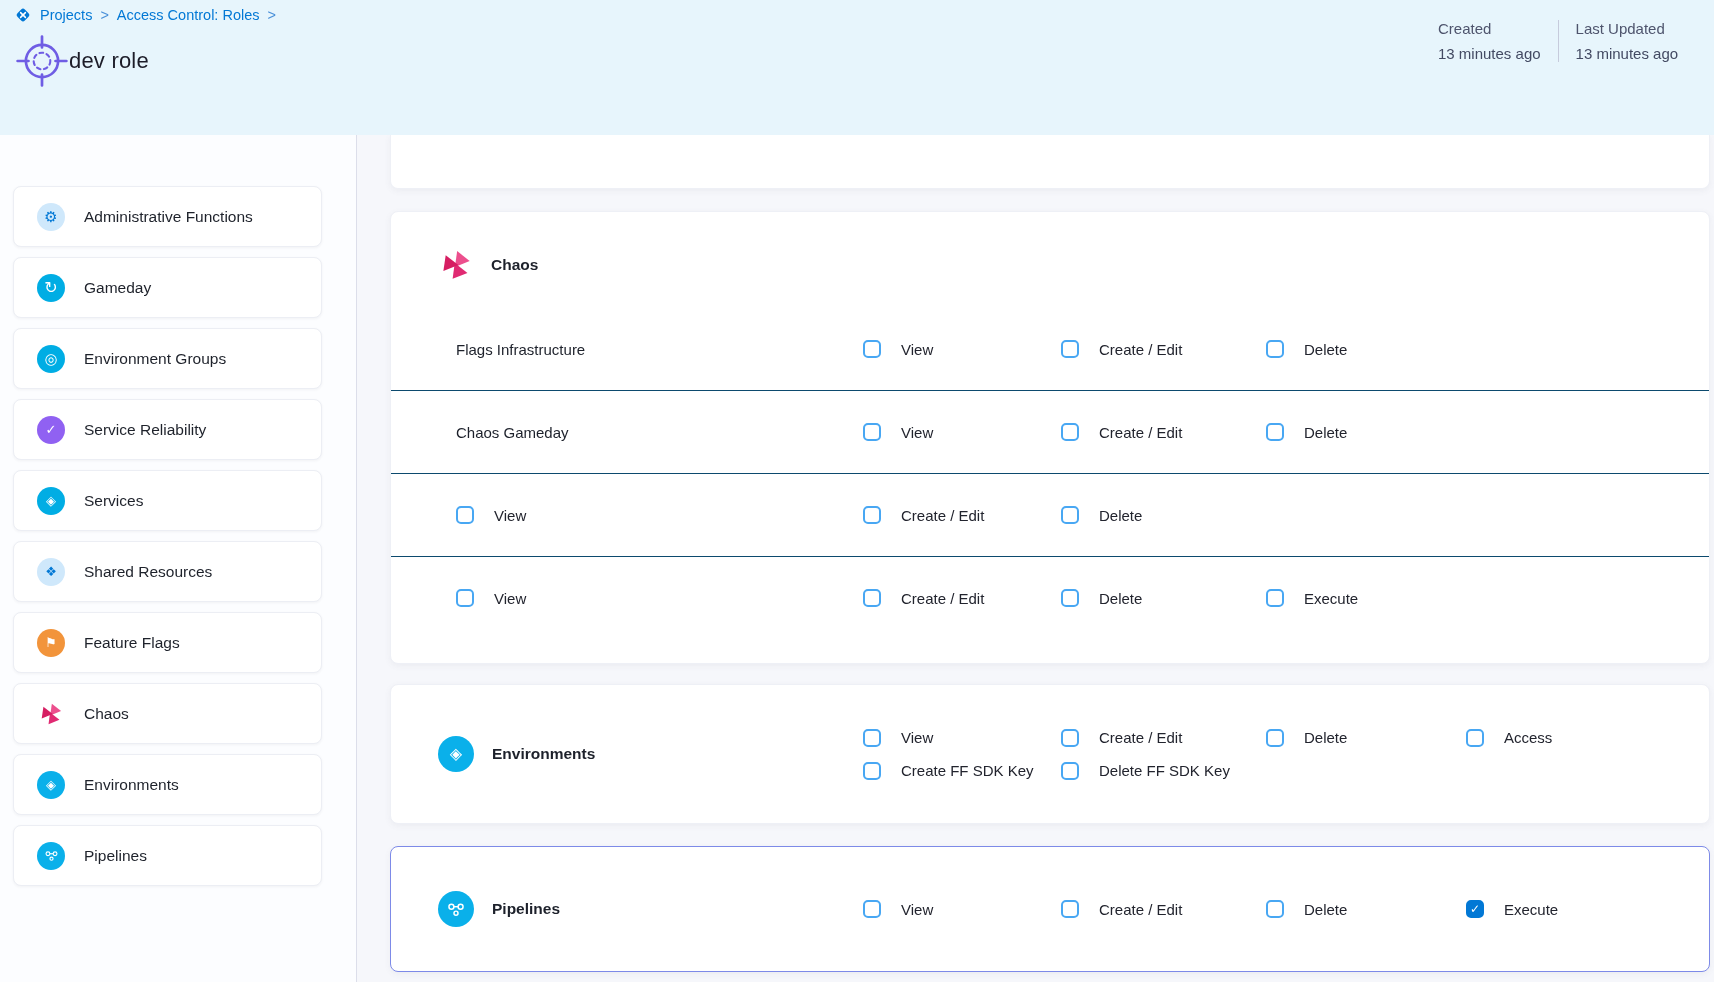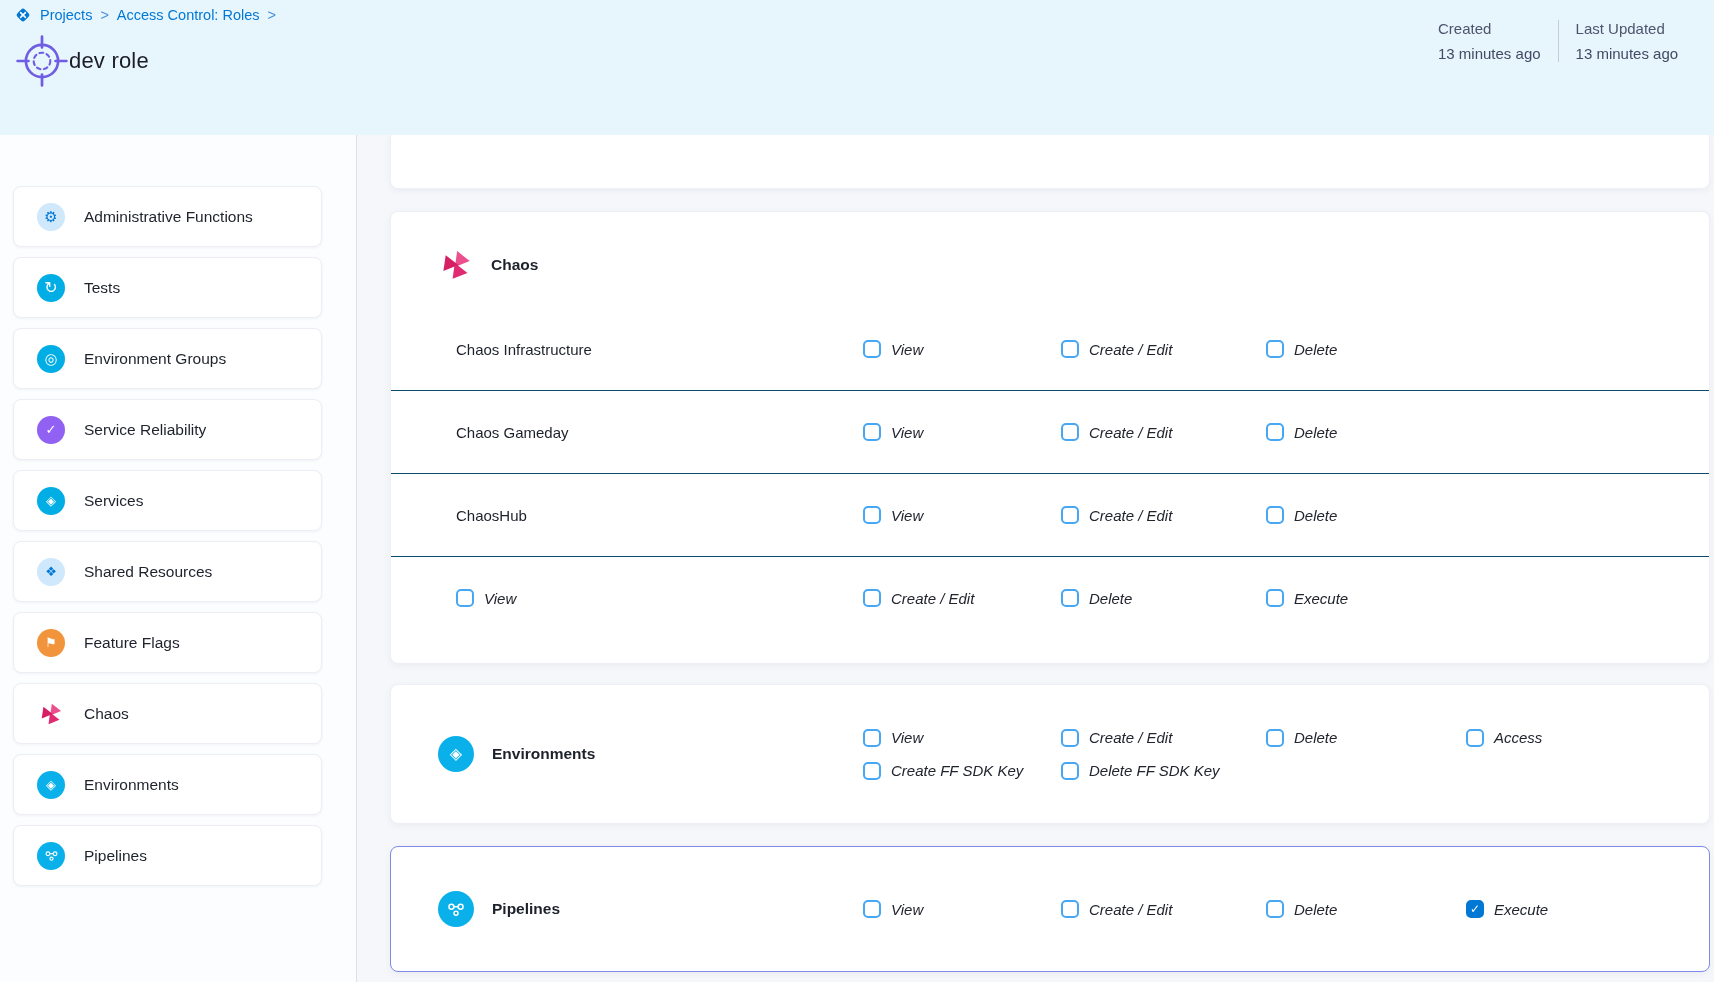--- a/index.html
+++ b/index.html
@@ -53,21 +53,21 @@
   .res-name { font-size:15px; color:#1d212b; }
 
   .resource-card { display:flex; align-items:center; margin-top:20px; min-height:140px; padding:20px 0; }
   .resource-card.selected { border:1px solid #7d8ae8; margin-top:22px; min-height:126px; }
   .res-head { width:472px; flex:none; display:flex; align-items:center; gap:18px;
               padding-left:47px; box-sizing:border-box; }
   .res-title { font-weight:700; font-size:15.5px; color:#1d212b; }
   .perm-rows { flex:1; display:flex; flex-direction:column; gap:15px; }
   .perm-grid { display:grid; grid-template-columns:198px 205px 200px 1fr; align-items:center; }
 
-  .perm { display:flex; align-items:center; gap:10px; cursor:pointer;font-style:italic; }
+  .perm { display:flex; align-items:center; gap:20px; cursor:pointer; }
   .perm-label { font-size:15px; color:#22242e; white-space:nowrap; }
   .cb { width:18px; height:18px; border:2px solid #48a7f3; border-radius:5px; background:#fff;
         box-sizing:border-box; display:inline-flex; align-items:center; justify-content:center; flex:none; }
   .cb.checked { background:#0278d5; border-color:#0278d5; }
   .check { color:#fff; font-size:12px; font-weight:700; line-height:1; }
 </style>
 </head>
 <body>
 
 <div class="page">
@@ -110,21 +110,21 @@
   </header>
 
   <div class="body">
     <aside class="sidebar">
         <div class="side-card">
           <span class="icn icn-circle" style="height: 28px; width: 28px; background: rgb(207, 232, 251); color: rgb(2, 120, 213); font-size: 15px;">⚙</span>
           <span class="side-label">Administrative Functions</span>
         </div>
         <div class="side-card">
           <span class="icn icn-circle" style="height: 28px; width: 28px; background: rgb(0, 173, 228); color: rgb(255, 255, 255); font-size: 16px;">↻</span>
-          <span class="side-label">Tests</span>
+          <span class="side-label">Gameday</span>
         </div>
         <div class="side-card">
           <span class="icn icn-circle" style="height: 28px; width: 28px; background: rgb(0, 173, 228); color: rgb(255, 255, 255); font-size: 15px;">◎</span>
           <span class="side-label">Environment Groups</span>
         </div>
         <div class="side-card">
           <span class="icn icn-circle" style="height: 28px; width: 28px; background: rgb(144, 97, 242); color: rgb(255, 255, 255); font-size: 13px;">✓</span>
           <span class="side-label">Service Reliability</span>
         </div>
         <div class="side-card">
@@ -172,21 +172,21 @@
             <span class="icn icn-svg" style="height: 38px; width: 38px;">
               <svg viewBox="0 0 24 24">
                 <path d="M11.5 3.2 L20.2 8.3 L11.5 13.4 Z" fill="#ec4f8d" transform="rotate(8 12 12)"></path>
                 <path d="M11.5 3.2 L20.2 8.3 L11.5 13.4 Z" fill="#e02a72" transform="rotate(128 12 12)"></path>
                 <path d="M11.5 3.2 L20.2 8.3 L11.5 13.4 Z" fill="#d61e62" transform="rotate(248 12 12)"></path>
               </svg>
             </span>
             <span class="group-title">Chaos</span>
           </div>
           <div class="res-row">
-            <div class="res-name">Chaos Infrastructure</div>
+            <div class="res-name">Flags Infrastructure</div>
             <label class="perm">
               <span class="cb"></span>
               <span class="perm-label">View</span>
             </label>
             <label class="perm">
               <span class="cb"></span>
               <span class="perm-label">Create / Edit</span>
             </label>
             <label class="perm">
               <span class="cb"></span>
@@ -202,21 +202,20 @@
             <label class="perm">
               <span class="cb"></span>
               <span class="perm-label">Create / Edit</span>
             </label>
             <label class="perm">
               <span class="cb"></span>
               <span class="perm-label">Delete</span>
             </label>
           </div>
           <div class="res-row">
-            <div class="res-name">ChaosHub</div>
             <label class="perm">
               <span class="cb"></span>
               <span class="perm-label">View</span>
             </label>
             <label class="perm">
               <span class="cb"></span>
               <span class="perm-label">Create / Edit</span>
             </label>
             <label class="perm">
               <span class="cb"></span>

